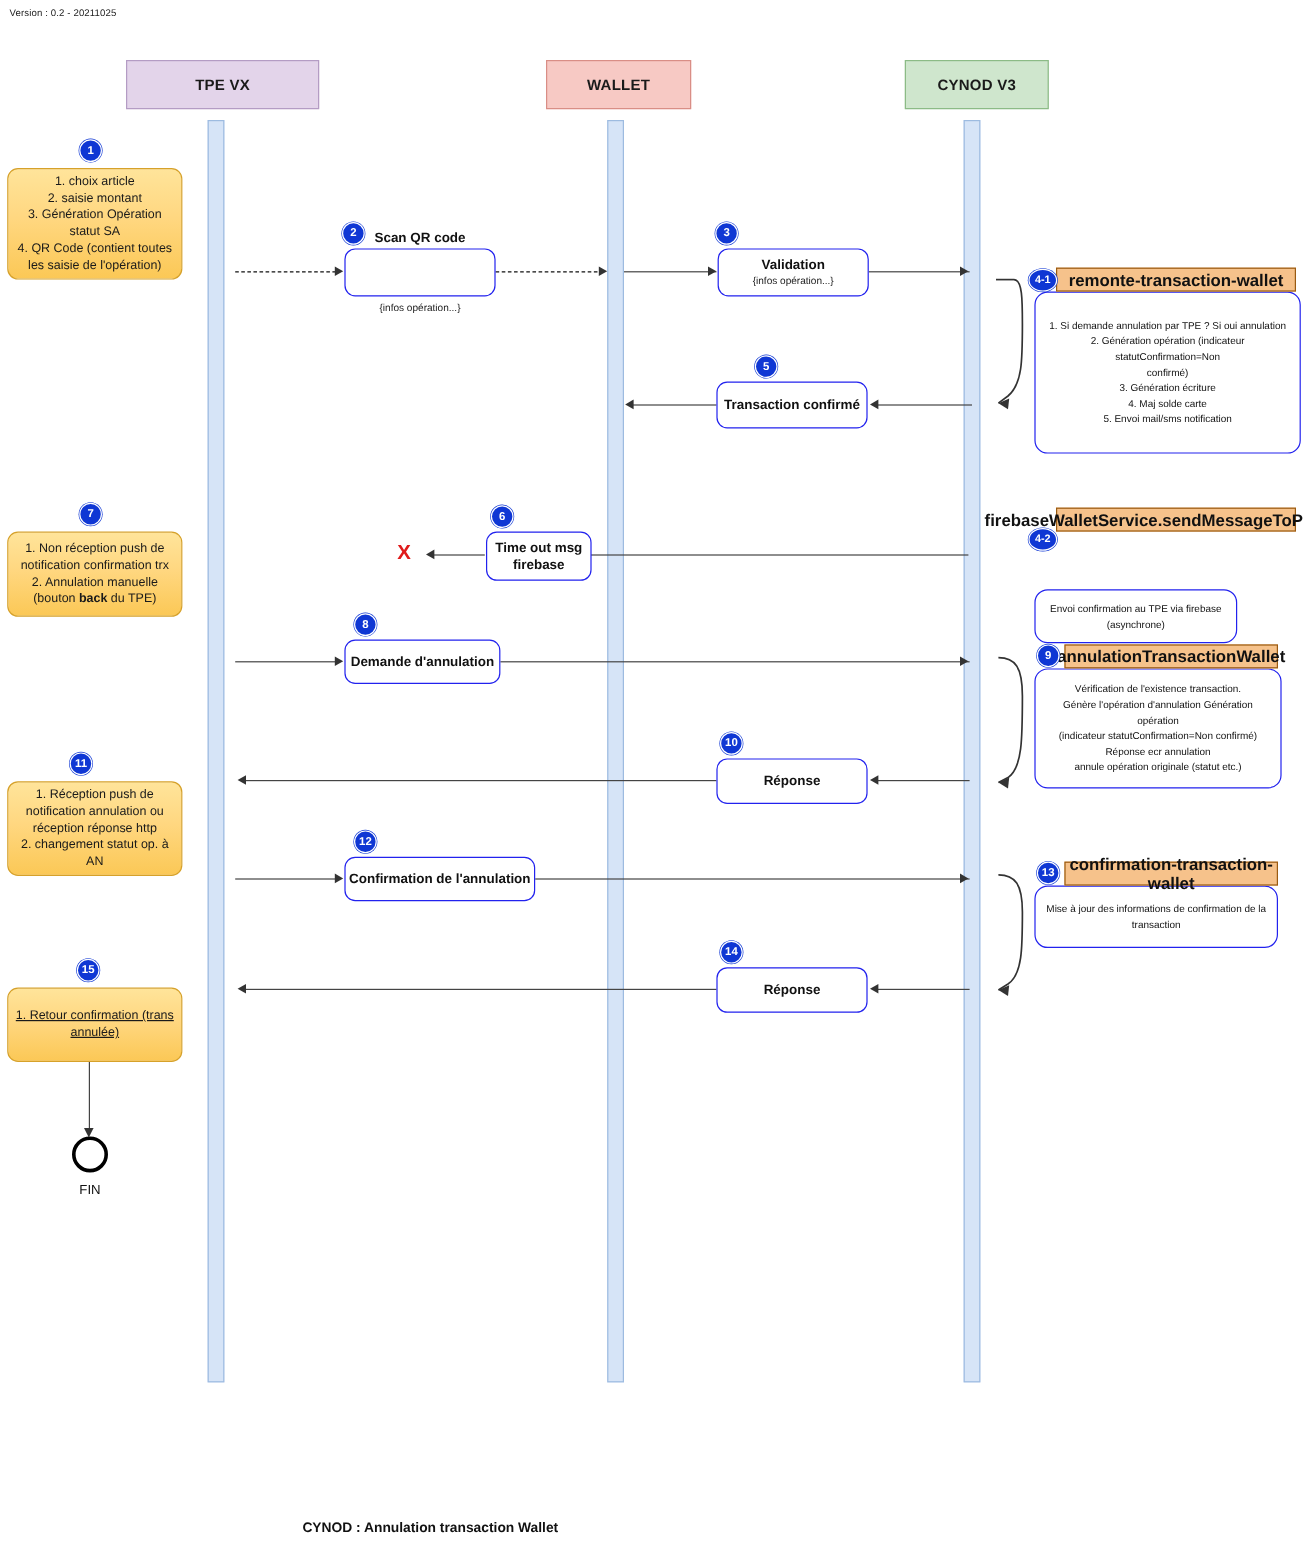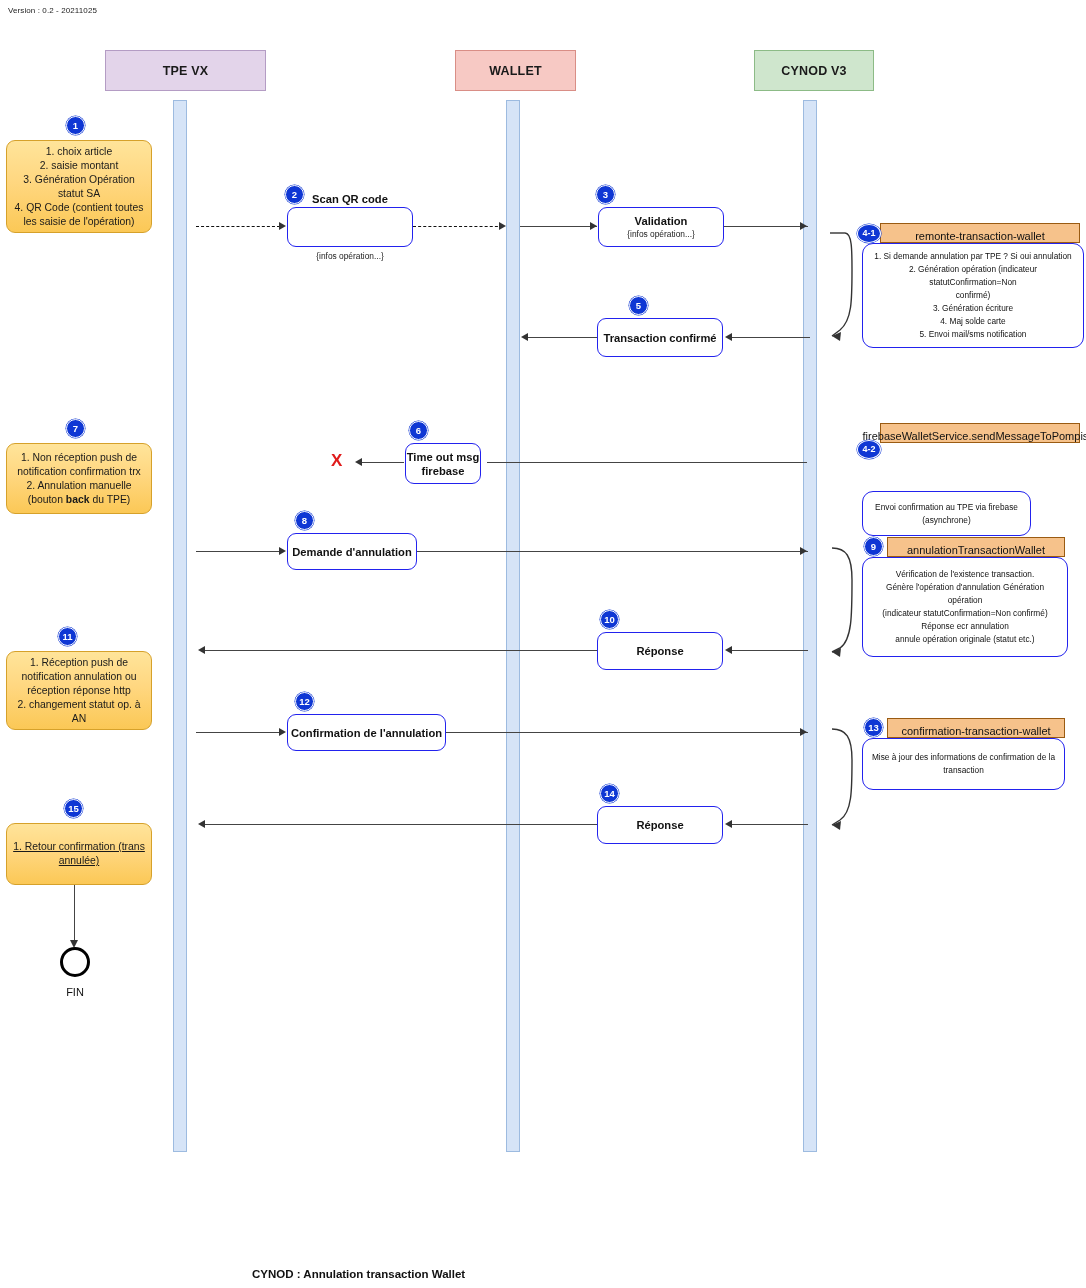--- a/index.html
+++ b/index.html
@@ -47,22 +47,22 @@
     background:#0f37d4;color:#fff;border:1.4px solid #ffffff;border-radius:50%;
     display:flex;align-items:center;justify-content:center;
     font-size:9.5px;font-weight:bold;z-index:9;line-height:1;
     box-shadow:0 0 0 .5px #0f37d4;
   }
   .badge.wide{border-radius:50%/50%;font-size:9px;}
 
   
   .api-head{
     background:#f6c28b;border:1px solid #9a5b12;
-    display:flex;align-items:flex-end;justify-content:center;
-    font-size:11px;font-weight:normal;color:#111;text-align:center;
+    display:flex;align-items:center;justify-content:center;
+    font-size:14px;font-weight:bold;color:#111;text-align:center;
     z-index:6;
   }
   .api-body{
     background:#fff;border:1.6px solid #2222ee;border-radius:11px;
     display:flex;align-items:center;justify-content:center;text-align:center;
     font-size:8.3px;line-height:13px;color:#111;padding:6px 8px;
     z-index:4;
   }
 
   
@@ -145,21 +145,21 @@
   <div class="t2">{infos opération...}</div>
 </div>
 
 <div class="abs hline" style="left:724px;top:226px;width:84px;"></div>
 <div class="abs arrowR" style="left:800px;top:222px;"></div>
 
 <div class="abs badge wide" style="left:857px;top:224px;width:24px;height:19px;">4-1</div>
 <div class="abs api-head" style="left:880px;top:223px;width:200px;height:20px;">
   <span>remonte-transaction-wallet</span>
 </div>
-<div class="abs api-body" style="left:862px;top:243px;width:222px;height:105px;">
+<div class="abs api-body" style="left:862px;top:243px;width:222px;height:135px;">
   <div>
     <div>1. Si demande annulation par TPE ? Si oui annulation</div>
     <div>2. Génération opération (indicateur statutConfirmation=Non</div>
     <div>confirmé)</div>
     <div>3. Génération écriture</div>
     <div>4. Maj solde carte</div>
     <div>5. Envoi mail/sms notification</div>
   </div>
 </div>
 
@@ -184,21 +184,21 @@
 <div class="abs note" style="left:6px;top:443px;width:146px;height:71px;">
   <div>
     <div>1. Non réception push de</div>
     <div>notification confirmation trx</div>
     <div>2. Annulation manuelle</div>
     <div>(bouton <b>back</b> du TPE)</div>
   </div>
 </div>
 
 <div class="abs badge" style="left:409px;top:421px;width:19px;height:19px;">6</div>
-<div class="abs msgbox" style="left:405px;top:443px;width:76px;height:41px;">
+<div class="abs msgbox" style="left:405px;top:443px;width:88px;height:41px;">
   <div class="t1">Time out msg</div>
   <div class="t1">firebase</div>
 </div>
 
 <div class="abs hline" style="left:487px;top:462px;width:320px;"></div>
 
 <div class="abs hline" style="left:360px;top:462px;width:44px;"></div>
 <div class="abs arrowL" style="left:355px;top:458px;"></div>
 <div class="abs redx" style="left:331px;top:451px;">X</div>
 

